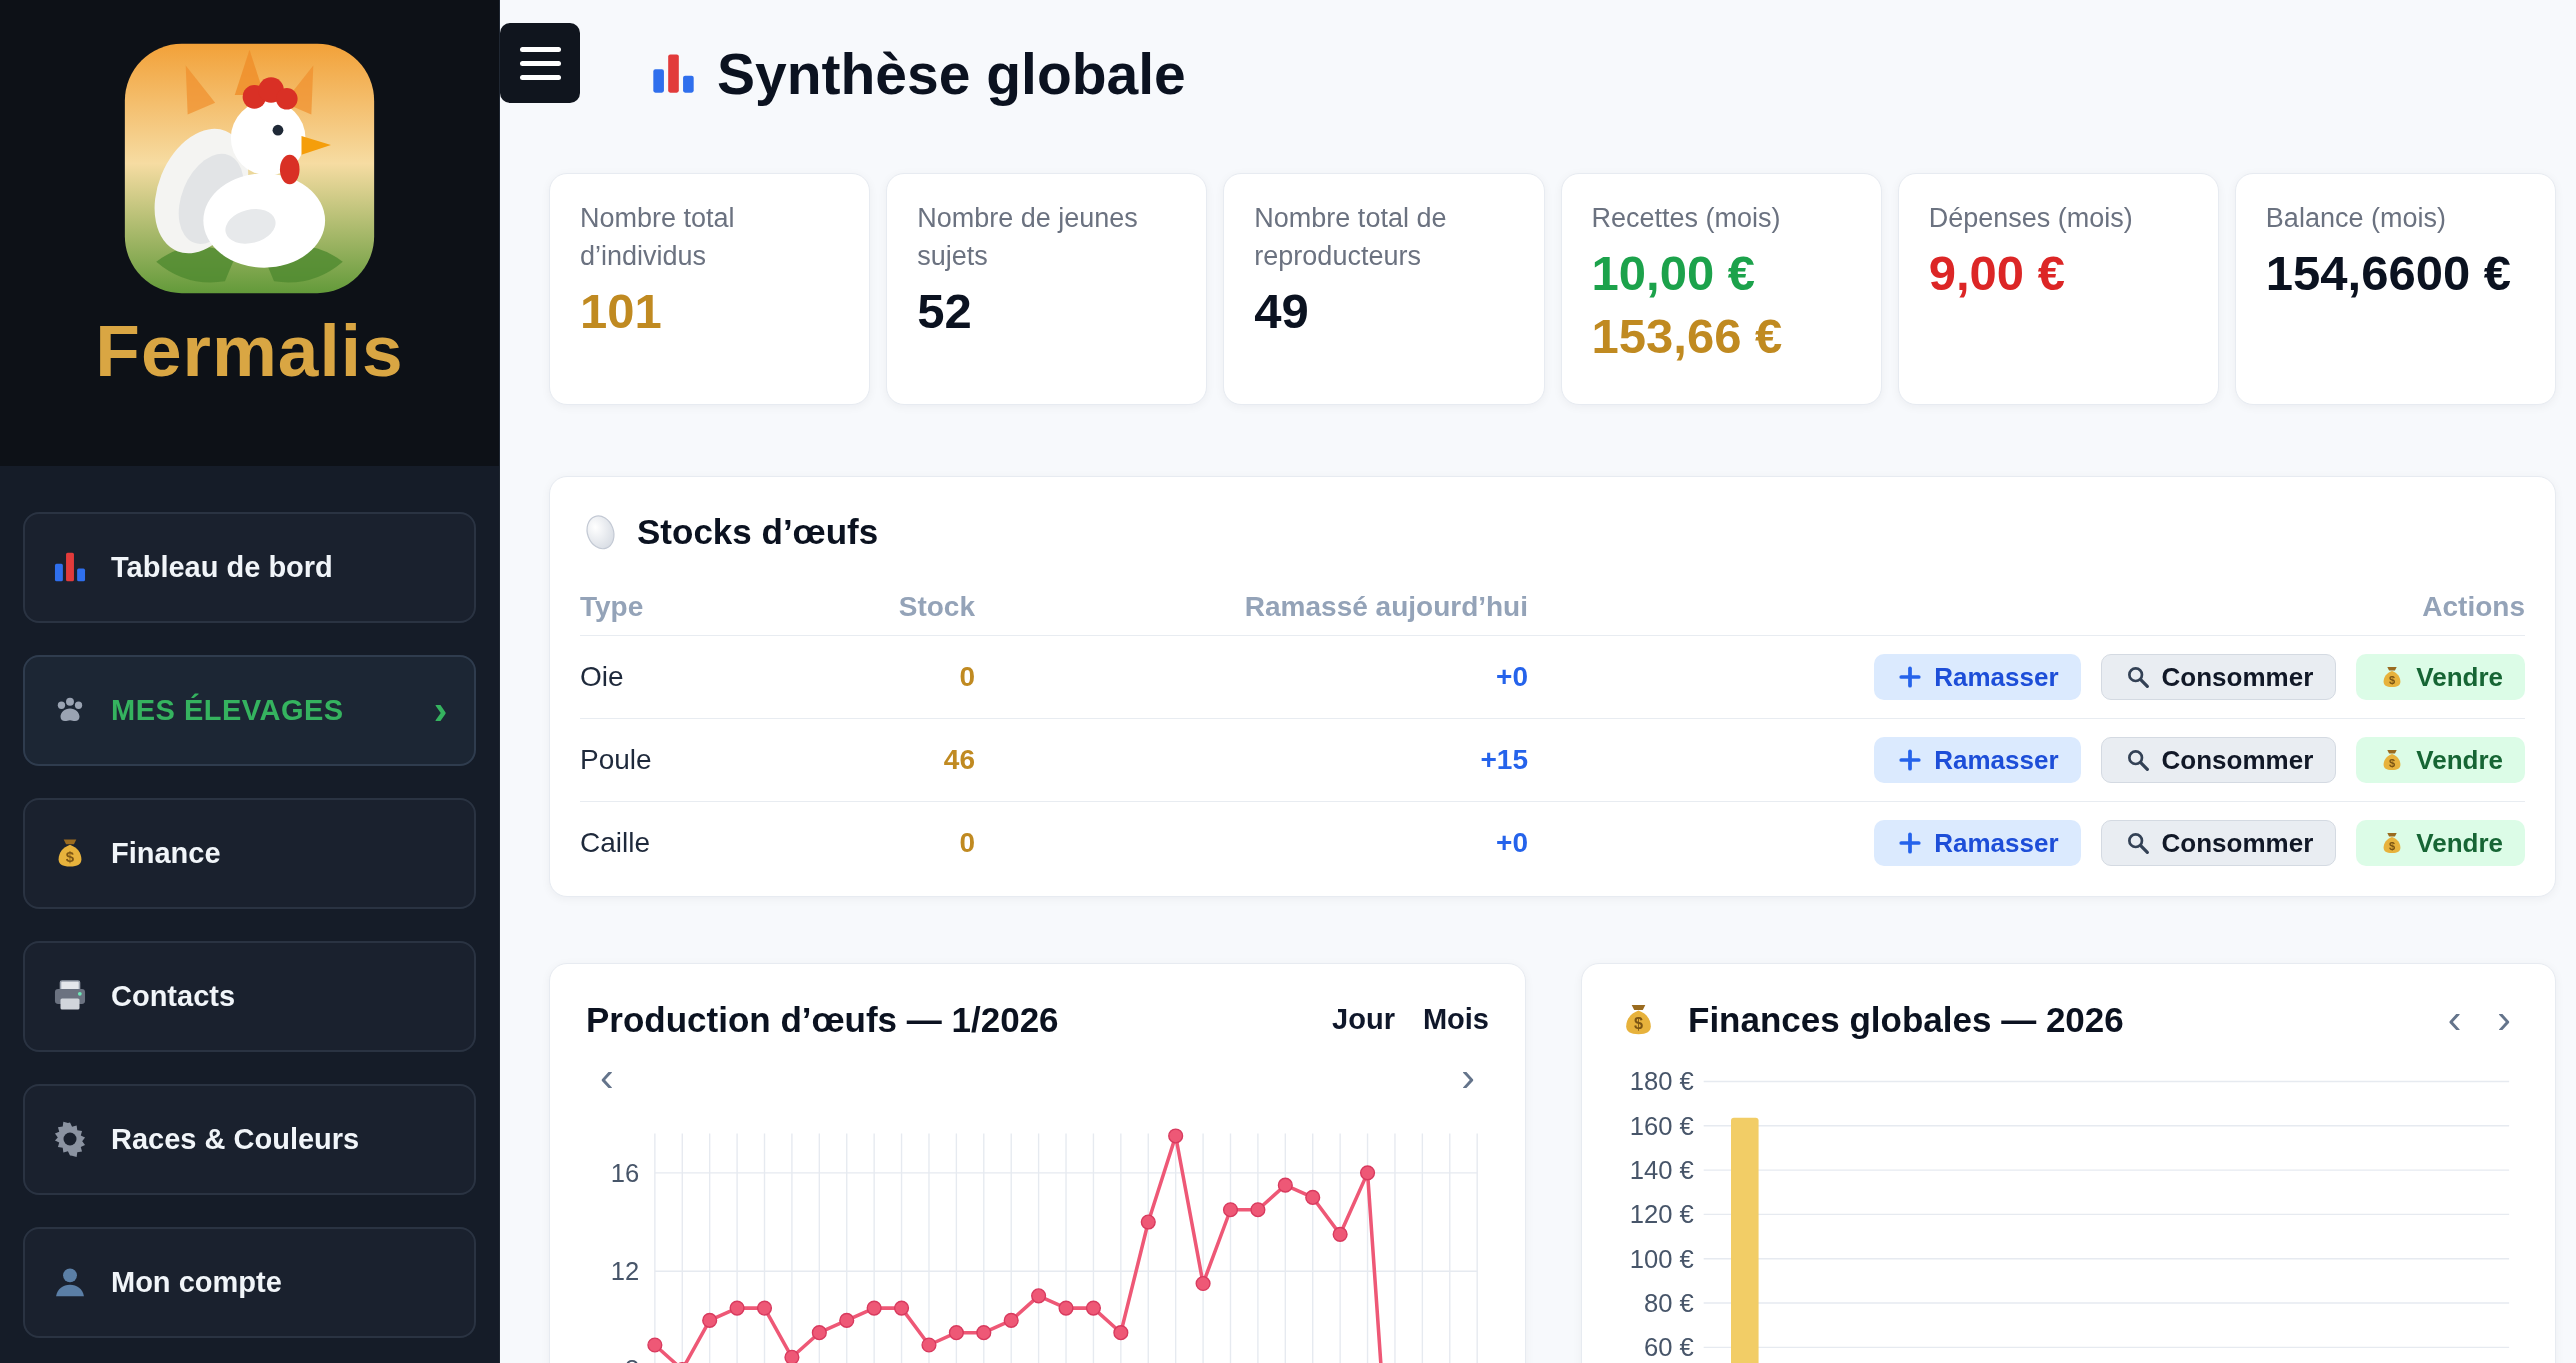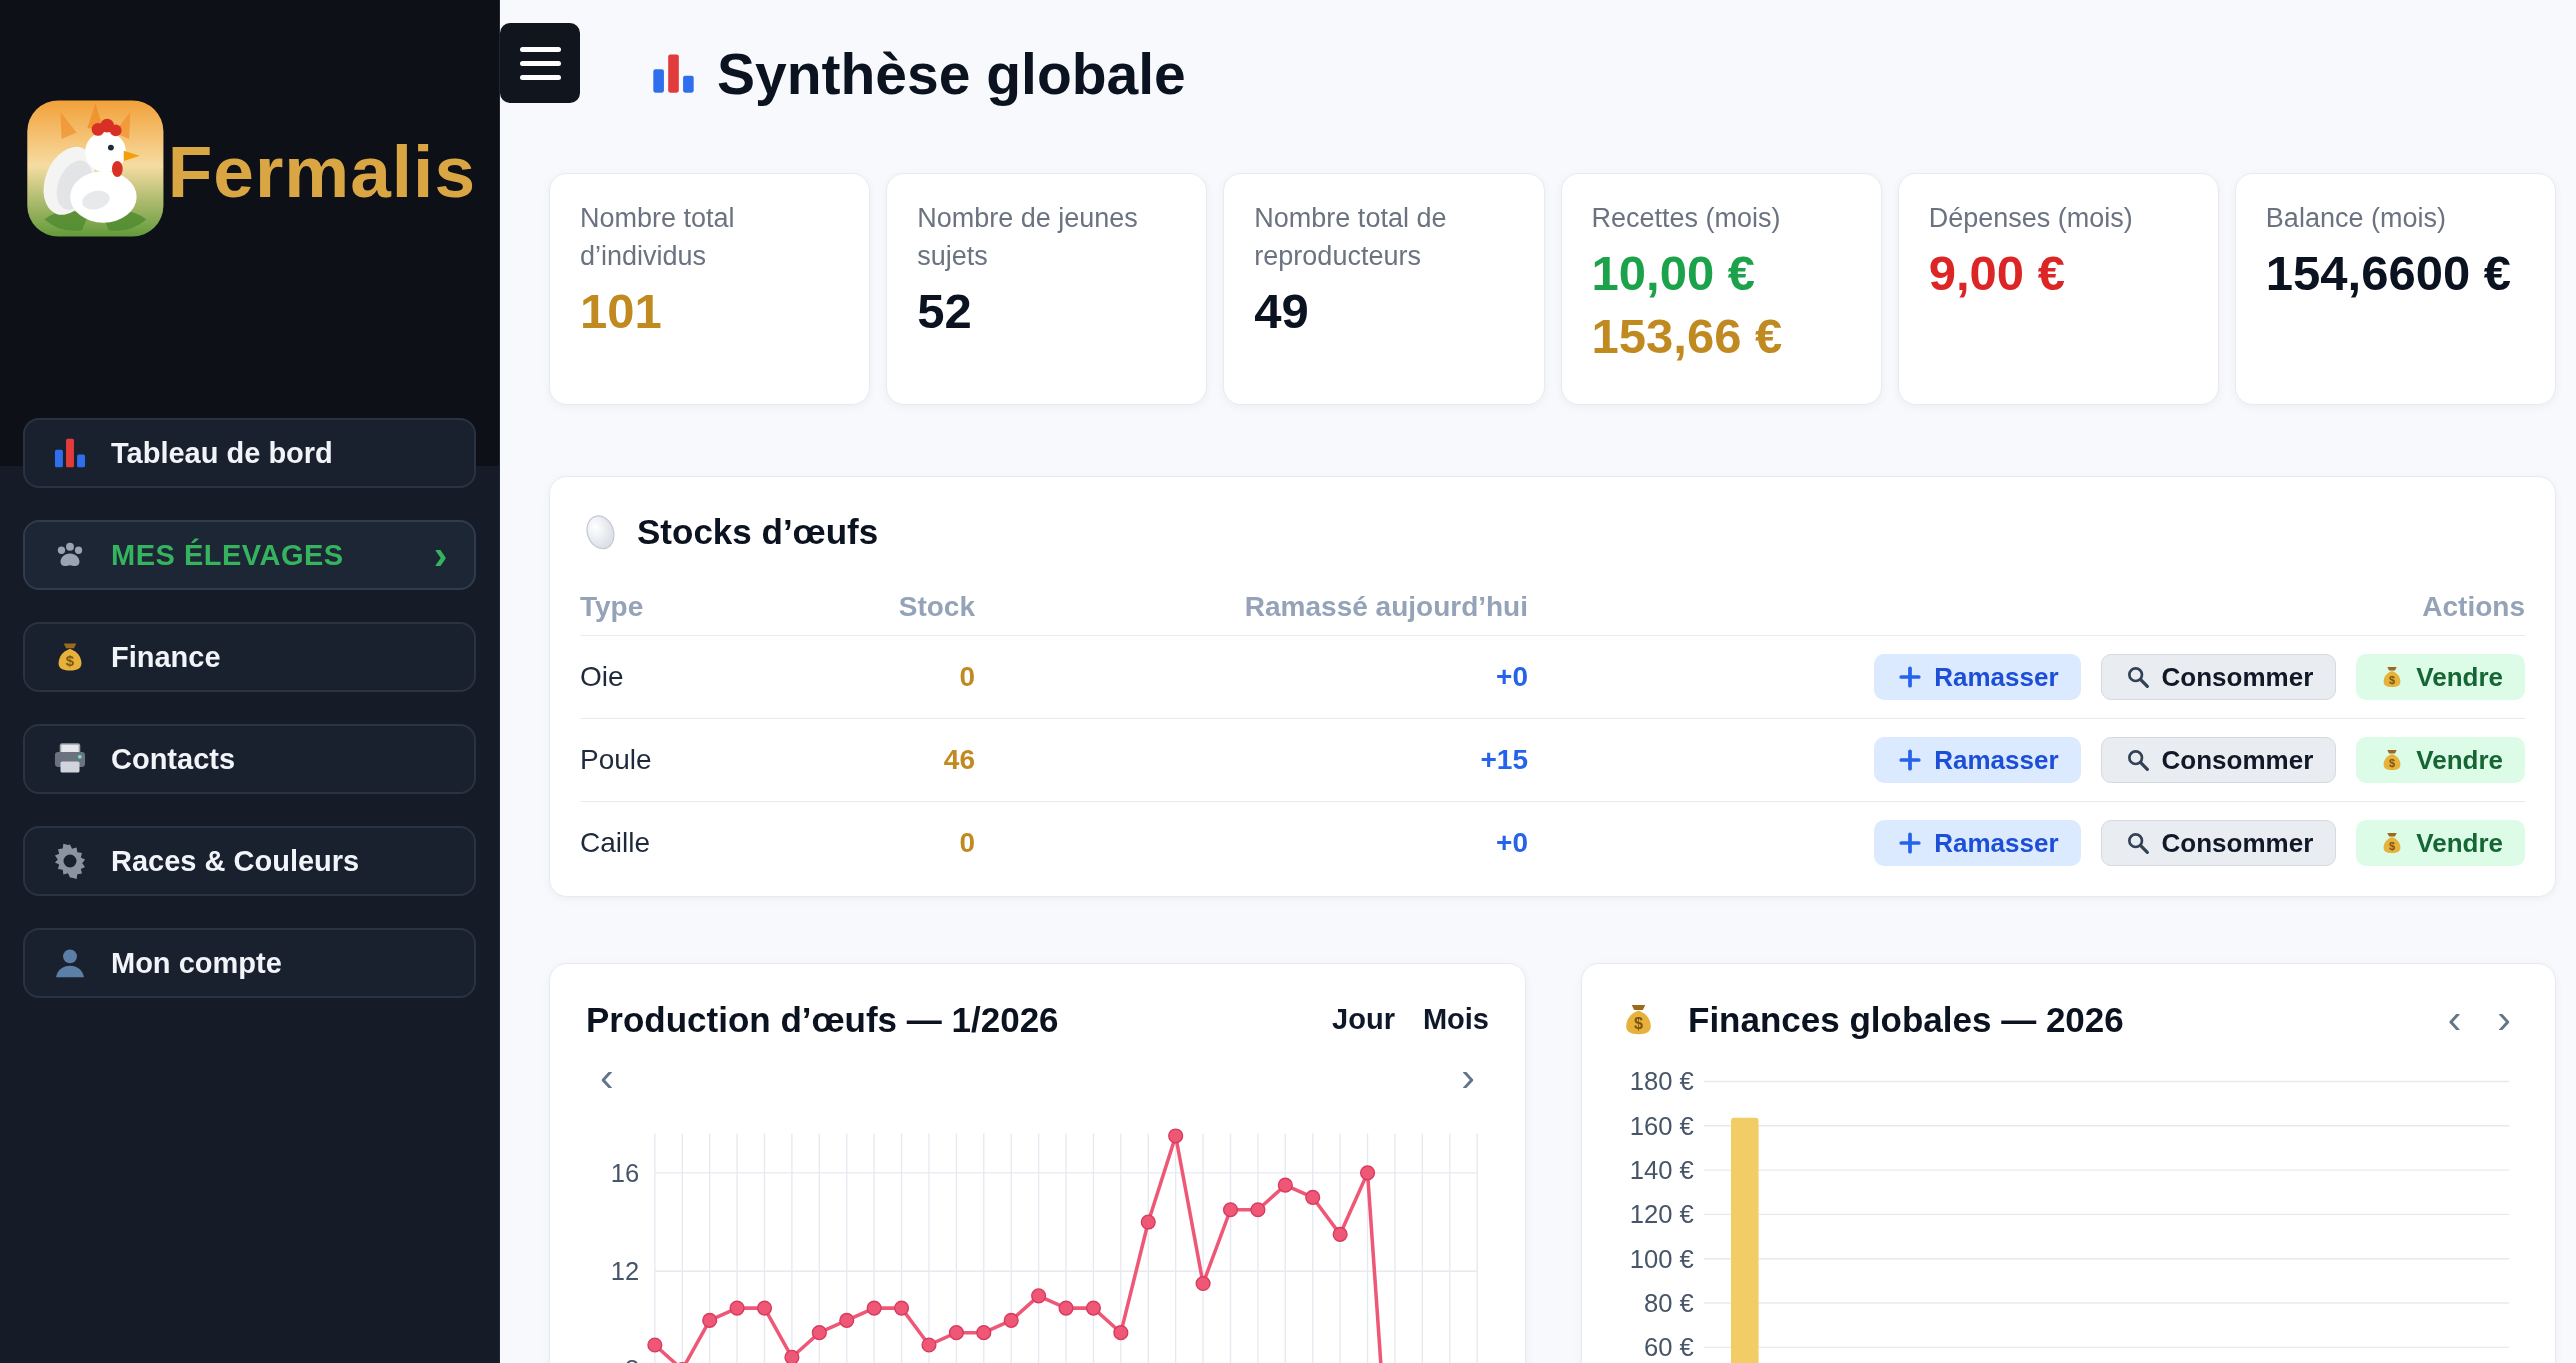--- a/index.html
+++ b/index.html
@@ -9,29 +9,29 @@
     background: #f7f9fc; color: #0f172a;
     font-family: "Liberation Sans", "DejaVu Sans", sans-serif;
   }
 
   
   .sidebar {
     position: absolute; left: 0; top: 0; width: 500px; height: 1364px;
     background: linear-gradient(to bottom, #0d1117 0, #0d1117 466px, #151c28 466px, #151c28 100%);
     padding: 0 23px; border-right: 1px solid #1f2732;
   }
-  .logo-wrap { display: flex; flex-direction: row; align-items: center; padding-top: 36px; }
+  .logo-wrap { display: flex; flex-direction: column; align-items: center; padding-top: 36px; }
   .logo-svg { width: 265px; height: 265px; display: block; }
   .brand {
     font-size: 73px; font-weight: bold; color: #d9a643; margin-top: 6px;
     letter-spacing: 1px; line-height: 1.2;
   }
   .nav { margin-top: 117px; display: flex; flex-direction: column; gap: 32px; }
   .menu-item {
-    display: flex; align-items: center; gap: 22px; height: 70px; padding: 0 26px;
+    display: flex; align-items: center; gap: 22px; height: 111px; padding: 0 26px;
     background: #1a212e; border: 2px solid #2a3342; border-radius: 16px;
     color: #f1f5f9; font-size: 29px; font-weight: bold; font-family: inherit;
     cursor: pointer; text-align: left; width: 100%;
   }
   .menu-item.active { background: #1c2634; border-color: #2f3c4e; color: #35b35f; letter-spacing: 0.5px; }
   .menu-item .ic-wrap { width: 38px; height: 38px; flex: none; }
   .ic-wrap { display: inline-flex; }
   .ic-wrap svg { width: 100%; height: 100%; display: block; }
   .menu-chev { margin-left: auto; color: #35b35f; font-size: 41px; line-height: 1; font-weight: bold; }
 

